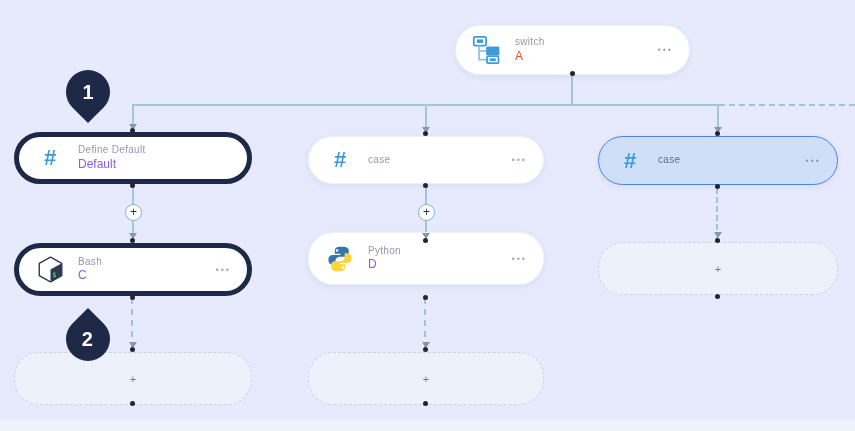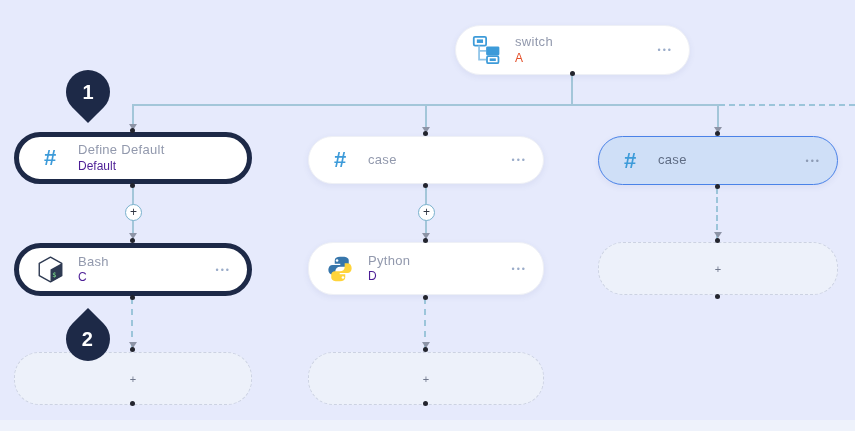--- a/index.html
+++ b/index.html
@@ -26,22 +26,22 @@
   .node{position:absolute; background:#fff; border:1px solid #eef0f6; border-radius:25px;
     box-shadow:0 2px 6px rgba(60,80,140,.08); display:flex; align-items:center;
     padding:0 16px; box-sizing:border-box; z-index:4;}
   .node.sel{border:5px solid #1d2947; border-radius:30px; box-shadow:none;}
   .node.blue{background:#cfdff7; border:1.6px solid #4a82e8;}
   .node.ghost{background:#edf1fa; border:1.6px dashed #ccd2e2; box-shadow:none;
     justify-content:center; color:#70788c; font-size:11px;}
   .icon-box{width:30px; display:flex; align-items:center; justify-content:center; margin-right:13px; flex:0 0 auto;}
   .hash{font-size:22px; font-weight:bold; color:#3d9bd9;}
   .ntext{display:flex; flex-direction:column; justify-content:center; line-height:1.25;}
-  .ntype{font-size:13px; color:#9299ad; letter-spacing:.3px;}
-  .nname{font-size:12px; color:#4c1d95;}
+  .ntype{font-size:10px; color:#9299ad; letter-spacing:.3px;}
+  .nname{font-size:12px; color:#8b5cf6;}
   .nname.orange{color:#e4502a;}
   .menu{margin-left:auto; color:#9bacc9; font-size:9px; letter-spacing:2px; cursor:pointer;}
 
   
   .pin{position:absolute; width:44px; height:44px; background:#1d2947; z-index:9;
     display:flex; align-items:center; justify-content:center;}
   .pin.down{border-radius:50% 50% 50% 0; transform:rotate(-45deg);}
   .pin.up{border-radius:0 50% 50% 50%; transform:rotate(45deg);}
   .pin span{color:#fff; font-size:20px; font-weight:bold;}
   .pin.down span{transform:rotate(45deg);}
@@ -151,21 +151,21 @@
         <text x="27" y="37" font-size="12" fill="#7ce38b" font-family="monospace">$</text>
       </svg>
     </div>
     <div class="ntext">
       <span class="ntype">Bash</span>
       <span class="nname">C</span>
     </div>
     <span class="menu">•••</span>
   </div>
 
-  <div class="node" style="left:308px; top:242px; width:236px; height:53px;">
+  <div class="node" style="left:308px; top:232px; width:236px; height:53px;">
     <div class="icon-box">
       <svg width="28" height="28" viewBox="0 0 48 48">
         <path fill="#3776ab" d="M24 3c-5.5 0-9 2.2-9 6.4V15h9.5v2H11.5C7 17 4 20.4 4 25.5S7 34 11.5 34H16v-6.5c0-4.3 3.6-7.5 8-7.5h9c3.3 0 6-2.4 6-5.6V9.4C39 5.2 34.5 3 29.5 3H24z"></path>
         <circle fill="#fff" cx="19" cy="9.5" r="2.2"></circle>
         <path fill="#ffd43b" d="M24 45c5.5 0 9-2.2 9-6.4V33h-9.5v-2h13c4.5 0 7.5-3.4 7.5-8.5S41 14 36.5 14H32v6.5c0 4.3-3.6 7.5-8 7.5h-9c-3.3 0-6 2.4-6 5.6v5c0 4.2 4.5 6.4 9.5 6.4H24z"></path>
         <circle fill="#fff" cx="29" cy="38.5" r="2.2"></circle>
       </svg>
     </div>
     <div class="ntext">
       <span class="ntype">Python</span>

